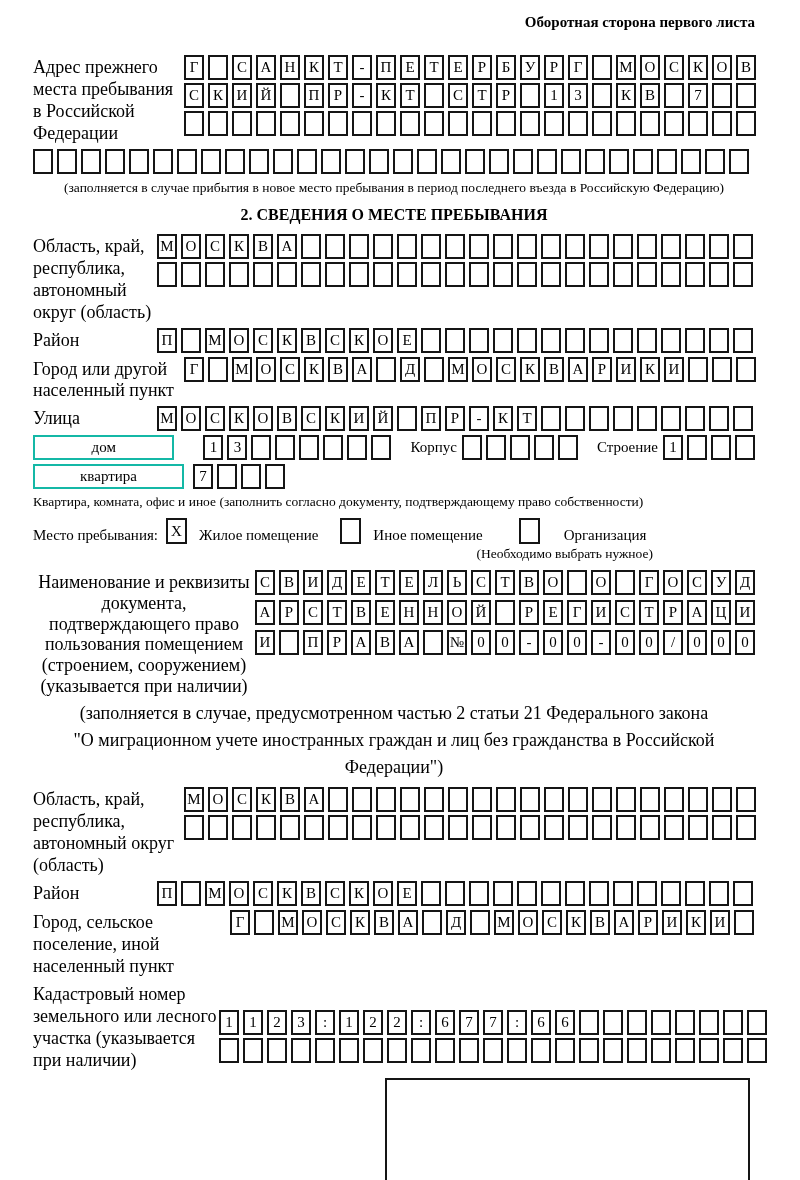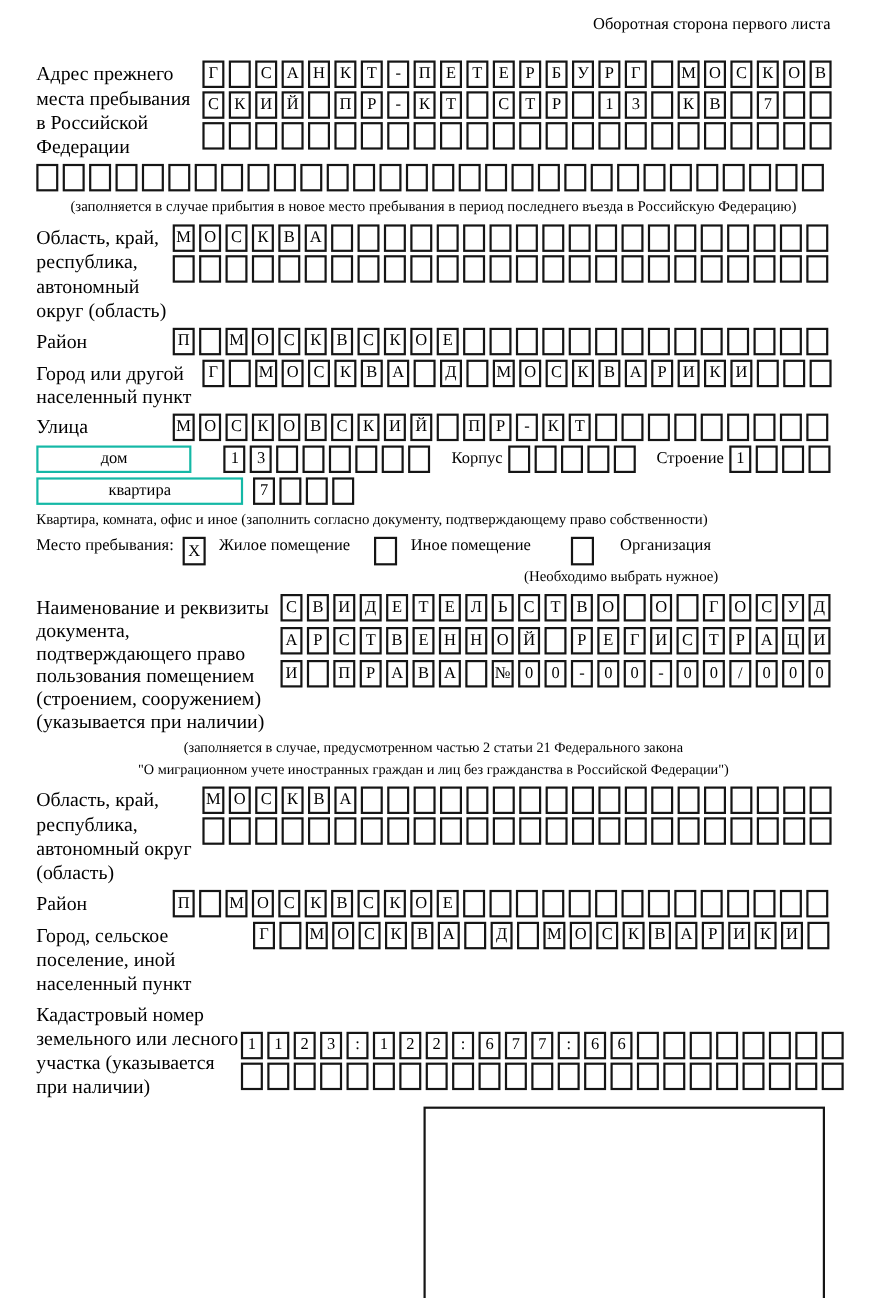--- a/index.html
+++ b/index.html
@@ -4,21 +4,21 @@
 <style>
   * { margin:0; padding:0; box-sizing:border-box; }
   html,body { background:#ffffff; }
   body {
     width:800px; height:1180px;
     font-family:"Liberation Serif", serif;
     color:#000;
   }
   .page { width:800px; height:1180px; padding:14px 45px 0 33px; overflow:hidden; }
 
-  .header-note { text-align:right; font-size:15px; padding-right:0; margin-bottom:24px; }
+  .header-note { text-align:right; font-size:15px; padding-right:0; margin-bottom:24px;font-weight:bold; }
 
   .field { display:flex; align-items:flex-start; margin-bottom:4px; }
   .label { font-size:18px; line-height:1.22; padding-top:2px; }
   .w124 { flex:0 0 124px; width:124px; }
   .w151 { flex:0 0 151px; width:151px; }
   .w186 { flex:0 0 186px; width:186px; }
   .w197 { flex:0 0 197px; width:197px; }
   .w222 { flex:0 0 222px; width:222px; }
 
   .rows { display:flex; flex-direction:column; gap:3px; }
@@ -38,34 +38,34 @@
 
   .sec-title { text-align:center; font-weight:bold; font-size:16px; margin:8px 0 10px 0; }
 
   .inline-row { display:flex; align-items:center; height:25px; margin-bottom:4px; }
   .wide-box {
     border:2px solid #14b8a6; height:25px;
     display:flex; align-items:center; justify-content:center;
     font-size:15px;
   }
   .house-box { width:167px; margin-right:29px; }
-  .apt-box { width:188px; margin-right:9px; }
+  .apt-box { width:151px; margin-right:9px; }
   .mini-label { font-size:15px; margin:0 5px 0 19px; }
 
-  .chk-row { display:flex; align-items:flex-start; margin:6px 0 2px 0; font-size:15px; }
+  .chk-row { display:flex; align-items:flex-end; margin:6px 0 2px 0; font-size:15px; }
   .chk-box {
     width:21px; height:26px; flex:0 0 21px;
     border:2px solid #151515; margin:0 12px 0 8px;
     display:flex; align-items:center; justify-content:center;
     font-size:15px;
   }
   .chk-note { width:620px; text-align:right; font-size:13.5px; margin-bottom:8px; }
 
   .fact-title { text-align:center; font-weight:bold; font-size:15.5px; margin:14px 0 8px 0; }
-  .fact-cap { text-align:center; font-size:13px; line-height:1.5; }
+  .fact-cap { text-align:center; font-size:18px; line-height:1.5; }
 
   .stamp-wrap { display:flex; margin-top:6px; }
   .stamp-col { margin-left:auto; width:378px; }
   .stamp-box { width:365px; height:176px; border:2px solid #151515; margin-left:8px; }
   .stamp-caption { margin-top:6px; font-size:10px; line-height:1.55; text-align:right; }
 </style>
 </head>
 <body>
 
 <div class="page">
@@ -182,20 +182,21 @@
       <span class="cell"></span>
       <span class="cell"></span>
       <span class="cell"></span>
       <span class="cell"></span>
       <span class="cell"></span>
       <span class="cell"></span>
       <span class="cell"></span>
     </div>
   <div class="caption center mb6">(заполняется в случае прибытия в новое место пребывания в период последнего въезда в Российскую Федерацию)</div>
 
+  <div class="sec-title">2. СВЕДЕНИЯ О МЕСТЕ ПРЕБЫВАНИЯ</div>
 
   <div class="field">
     <div class="label w124">Область, край, республика, автономный округ (область)</div>
     <div class="rows">
       <div class="cellrow">
           <span class="cell">М</span>
           <span class="cell">О</span>
           <span class="cell">С</span>
           <span class="cell">К</span>
           <span class="cell">В</span>
@@ -387,21 +388,21 @@
     <span class="chk-box">X</span>
     <span>Жилое помещение</span>
     <span class="chk-box" style="margin-left:22px;"></span>
     <span>Иное помещение</span>
     <span class="chk-box" style="margin-left:36px; margin-right:24px;"></span>
     <span>Организация</span>
   </div>
   <div class="chk-note">(Необходимо выбрать нужное)</div>
 
   <div class="field">
-    <div class="label w222" style="line-height:1.15;">Наименование и реквизиты документа, подтверждающего право пользования помещением (строением, сооружением) (указывается при наличии)</div>
+    <div class="label w222" style="line-height:1.15;text-align:center;">Наименование и реквизиты документа, подтверждающего право пользования помещением (строением, сооружением) (указывается при наличии)</div>
     <div class="rows" style="gap:5px;">
       <div class="cellrow">
           <span class="cell">С</span>
           <span class="cell">В</span>
           <span class="cell">И</span>
           <span class="cell">Д</span>
           <span class="cell">Е</span>
           <span class="cell">Т</span>
           <span class="cell">Е</span>
           <span class="cell">Л</span>

